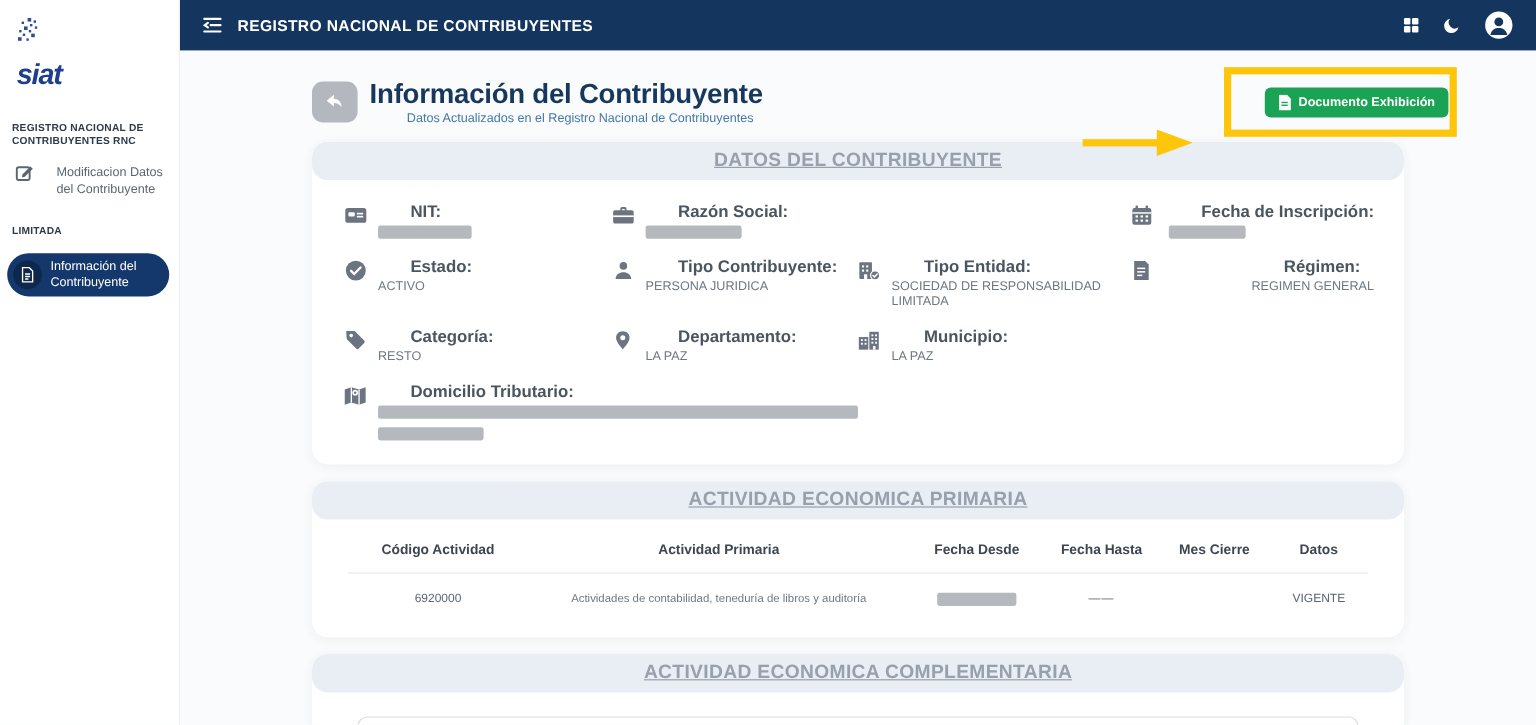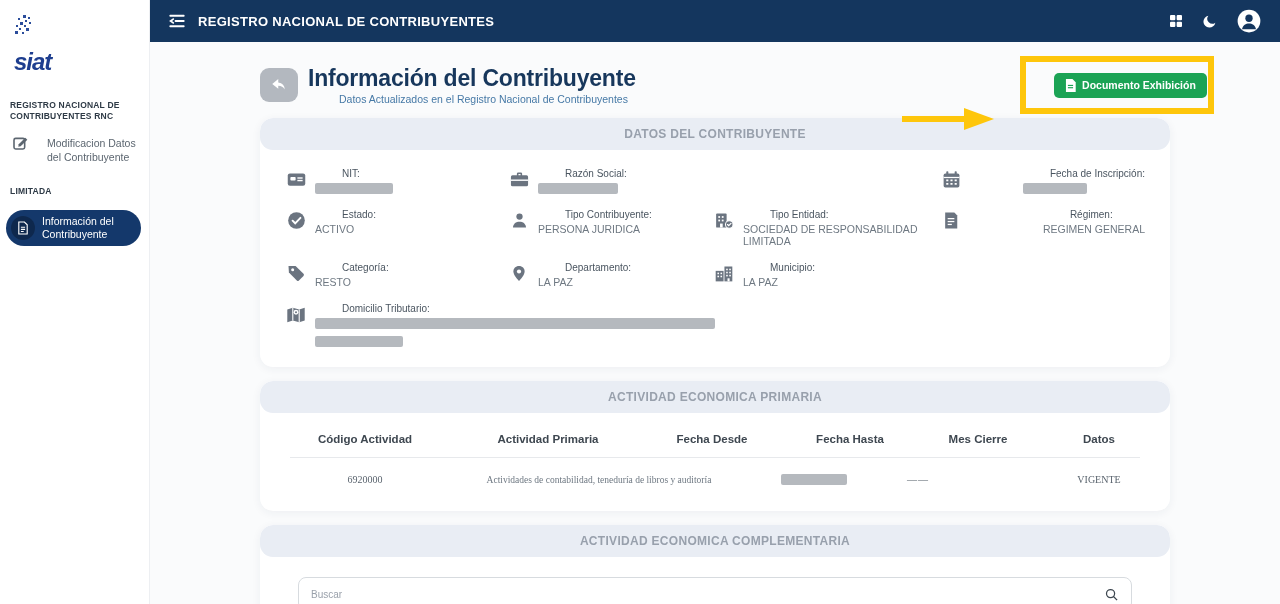--- a/index.html
+++ b/index.html
@@ -32,40 +32,40 @@
   .ph-sub { font-size:10.5px; color:#4679A6; margin-top:1px;margin-left:31px; }
 
   
   .annot-arrow { position:absolute; left:752px; top:66px; z-index:9; }
   .annot-box { position:absolute; left:870px; top:14px; width:194px; height:58px; border:6px solid #FEC60B; z-index:8; display:flex; align-items:center; justify-content:center; background:transparent; }
   .btn-exhibicion { display:flex; align-items:center; gap:6px; background:#1BA355; color:#FFFFFF; font-size:10.5px; font-weight:bold; border:none; border-radius:5px; padding:6px 11px; cursor:pointer;margin-left:27px; }
 
   
   .card { background:#FFFFFF; border-radius:13px; box-shadow:0 2px 10px rgba(30,50,80,.06); margin-bottom:14px; overflow:hidden; }
   .card-head { background:#E9EDF4; border-radius:13px; height:32px; display:flex; align-items:center; justify-content:center; }
-  .card-head span { font-size:12px; font-weight:bold; color:#98A0AC; letter-spacing:.3px; }
+  .card-head span { font-size:16px; font-weight:bold; color:#98A0AC; letter-spacing:.3px;text-decoration:underline; }
 
   .datos-grid { display:grid; grid-template-columns:223px 205px 227px 1fr; row-gap:15px; padding:18px 25px 20px 25px; }
   .field { display:flex; gap:8px; align-items:flex-start; }
   .field .fi { min-width:22px; display:flex; justify-content:center; padding-top:1px; }
-  .f-label { font-size:10px; font-weight:normal; color:#4A5560;padding-left:27px; }
+  .f-label { font-size:14px; font-weight:bold; color:#4A5560;padding-left:27px; }
   .f-value { font-size:10.5px; color:#6E7882; margin-top:3px; }
   .redact { background:#B5B9BE; border-radius:2px; height:11px; margin-top:4px; }
   .r-nit { width:78px; } .r-razon { width:80px; } .r-fecha { width:64px; }
   .r-dom1 { width:400px; } .r-dom2 { width:88px; margin-top:7px; }
   .c1 { grid-column:1; } .c2 { grid-column:2; } .c3 { grid-column:3; } .c4 { grid-column:4;justify-content:space-between; }
   .span-all { grid-column:1 / -1; }
 
   
   .tbl { padding:12px 30px 22px 30px; }
   .tbl-head, .tbl-row { display:grid; align-items:center; }
   .g6 { grid-template-columns:150px 1fr 112px 96px 92px 82px; }
   .tbl-head > div { font-size:11.5px; font-weight:bold; color:#3E4750; text-align:center; padding:8px 0 12px 0; }
-  .tbl-head { border-bottom:1px solid #E7E9EC;gap:34px; }
-  .tbl-row > div { font-size:10px; color:#5A646E; text-align:center; padding:16px 0 4px 0;font-family:Liberation Serif, serif; }
+  .tbl-head { border-bottom:1px solid #E7E9EC; }
+  .tbl-row > div { font-size:10px; color:#5A646E; text-align:center; padding:16px 0 4px 0; }
   .tbl-row .act-desc { font-size:9.5px; color:#6E7882; }
   .cell-redact { display:flex; justify-content:center; }
   .cell-redact .redact { width:66px; margin-top:0; }
   .dash { color:#6E7882; letter-spacing:1px; }
 
   .search-wrap { margin:16px 8px 12px 8px; height:34px; border:1px solid #D7DBDF; border-radius:8px; display:flex; align-items:center; padding:0 12px; background:#FFFFFF; }
   .search-wrap input { flex:1; border:none; outline:none; font-size:10px; color:#4A5560; background:transparent; font-family:"Liberation Sans", sans-serif; }
   .search-wrap input::placeholder { color:#9AA1AB; }
   .search-btn { background:none; border:none; cursor:pointer; display:flex; align-items:center; }
 </style>

